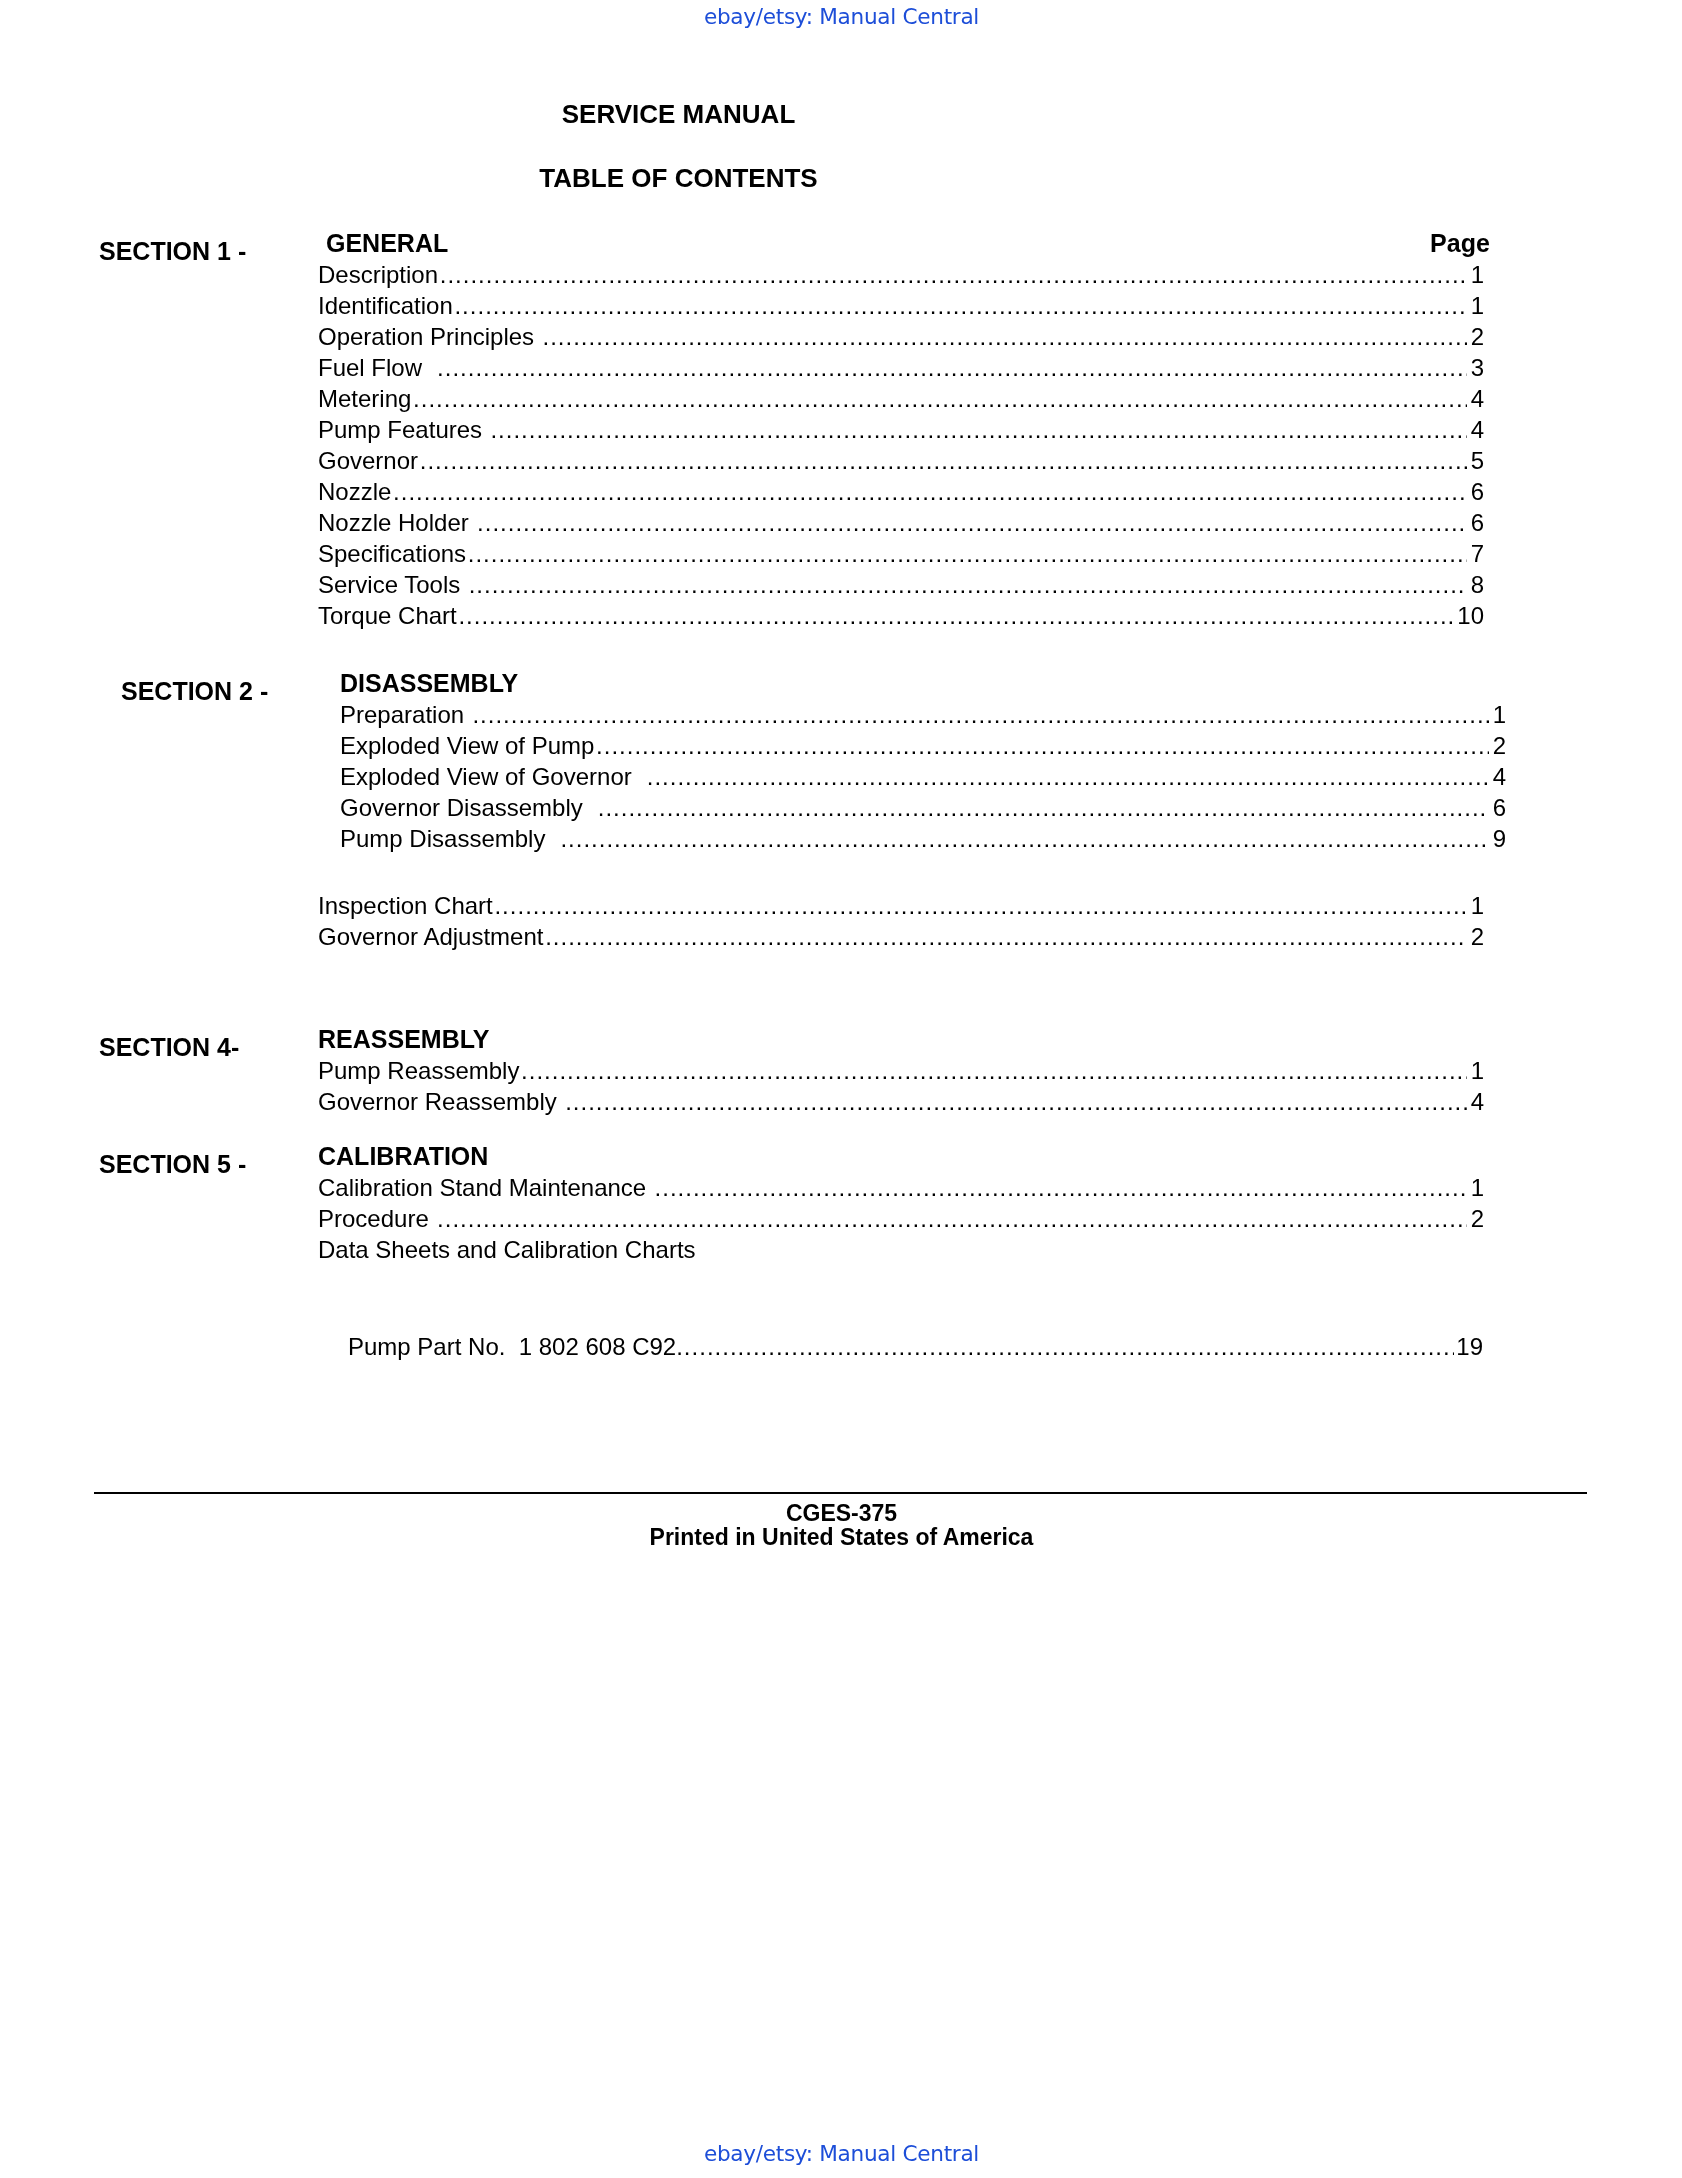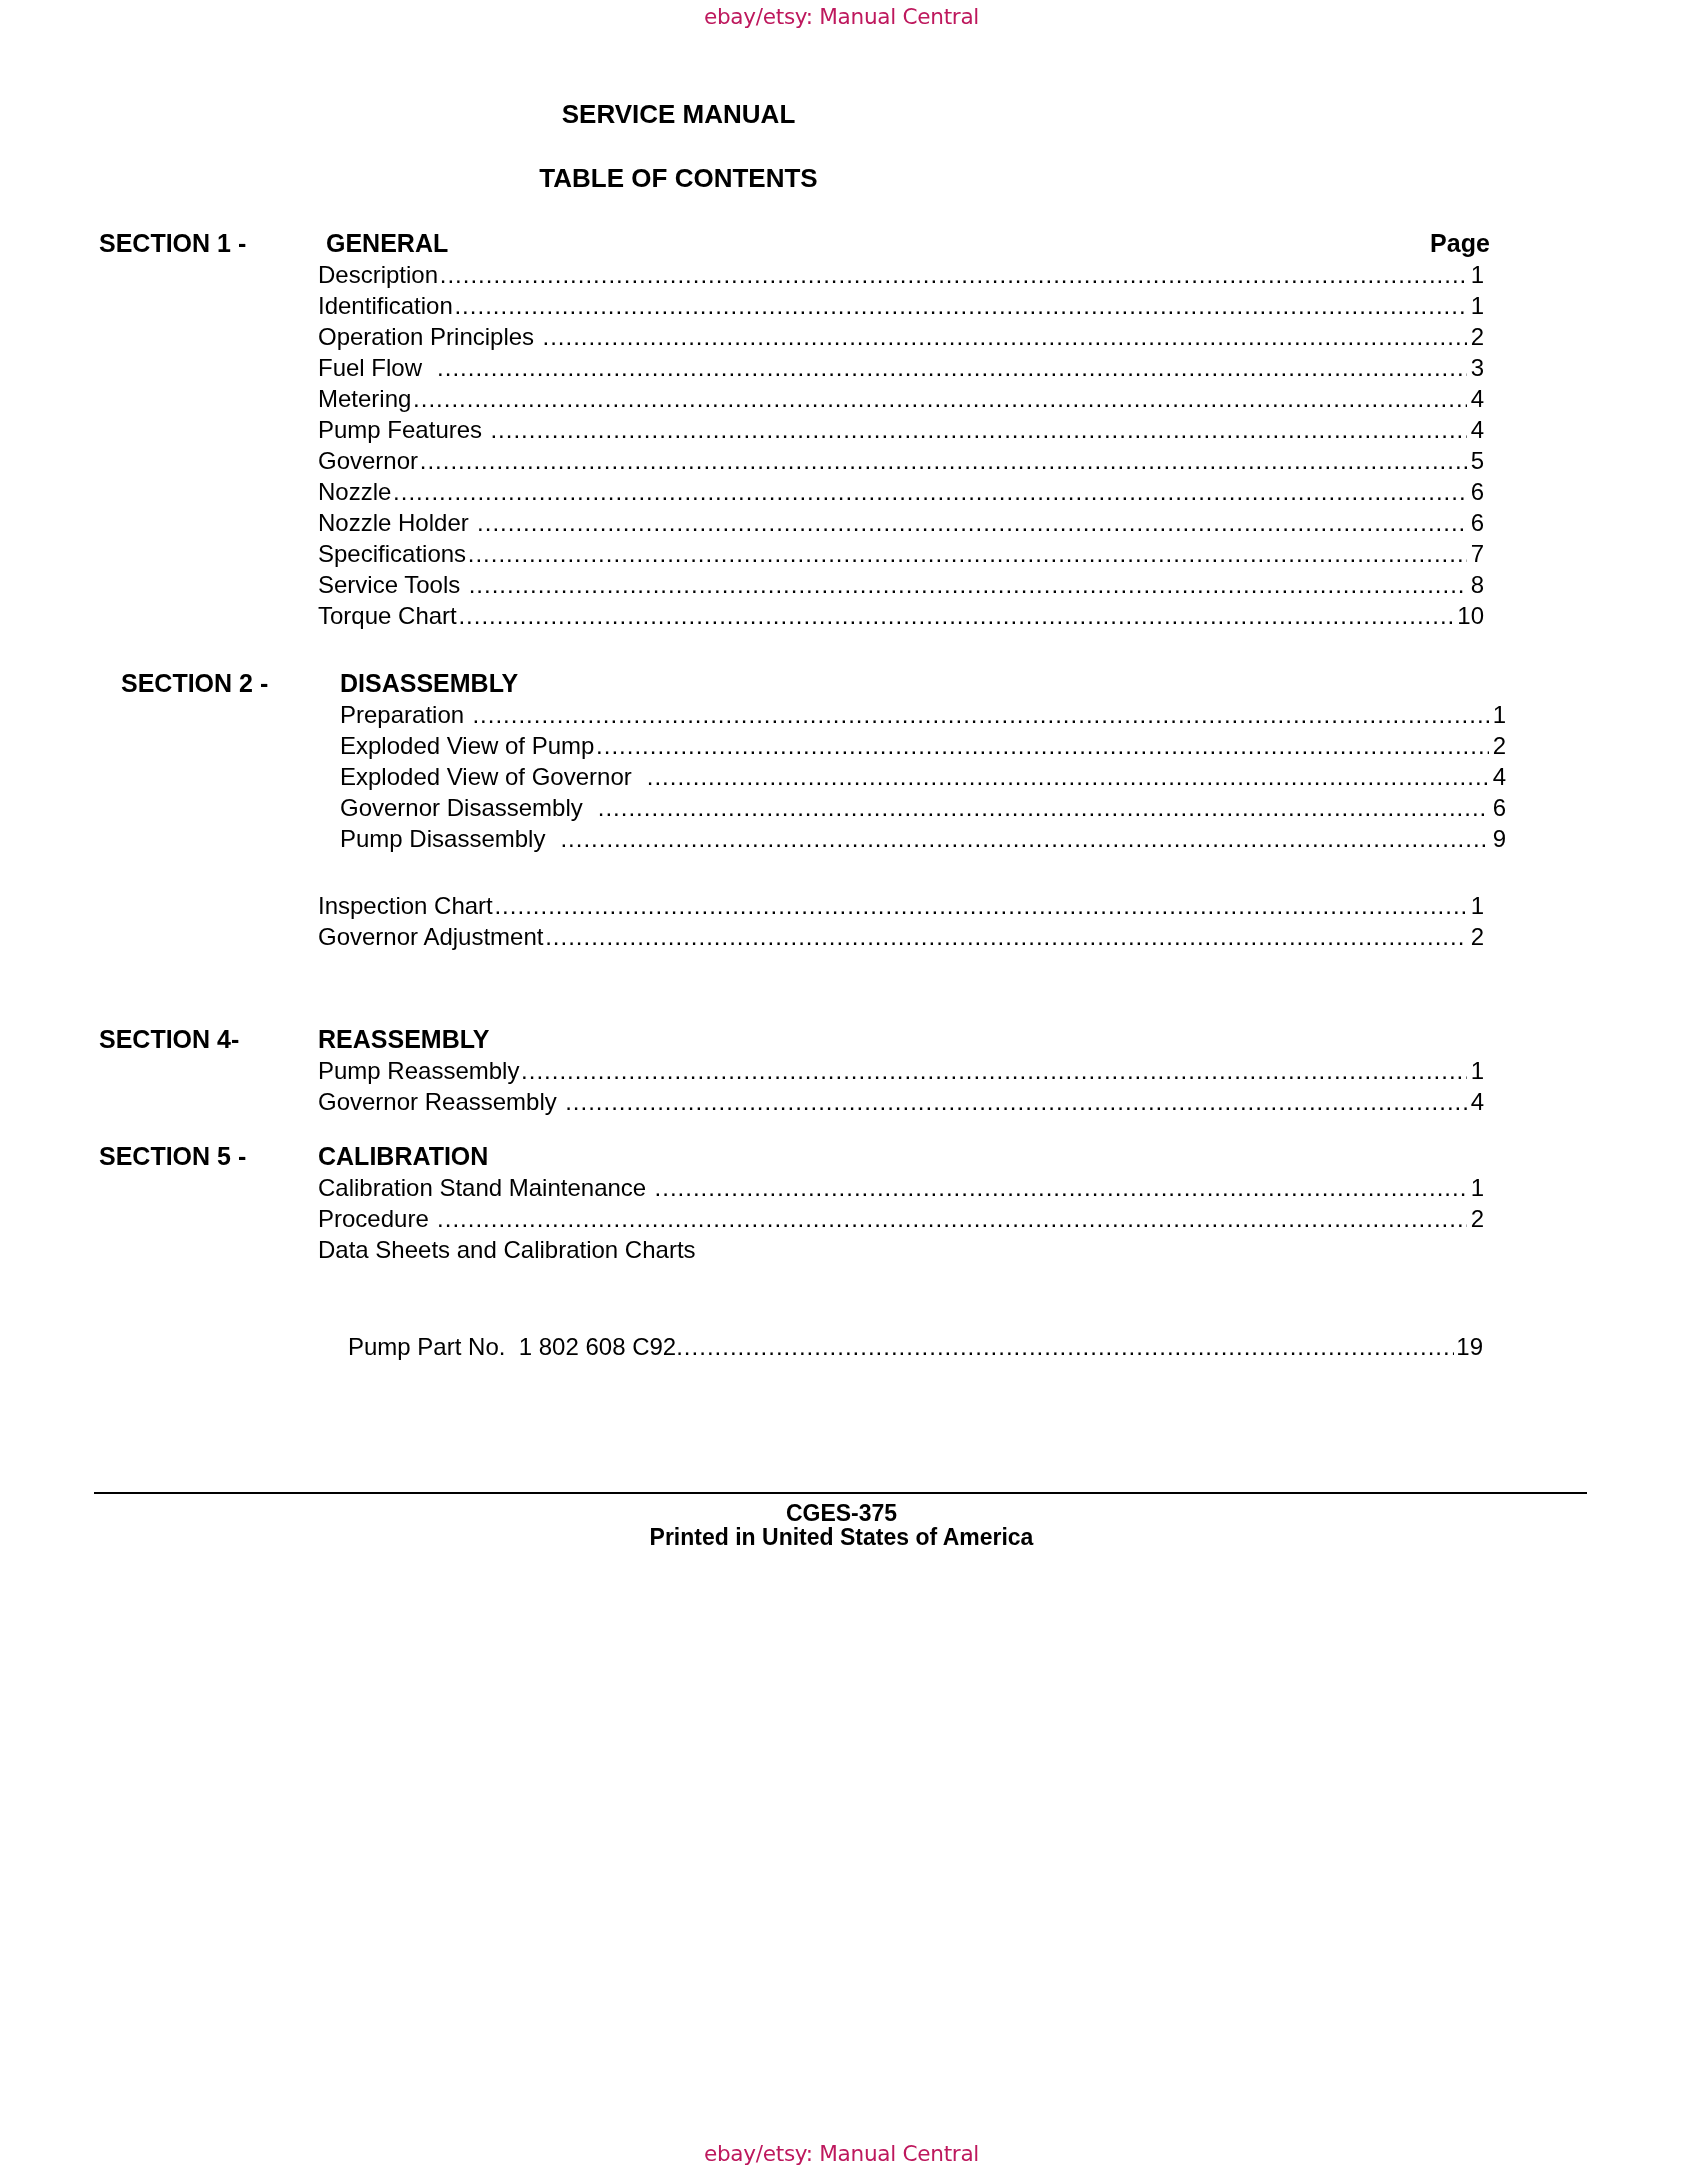--- a/index.html
+++ b/index.html
@@ -1,26 +1,26 @@
 <!DOCTYPE html>
 <html style="font-size:14px"><head>
 <meta charset="utf-8">
 <style>
   html, body { margin: 0; padding: 0; background: #ffffff; }
   body { width: 1683px; height: 2178px; position: relative; overflow: hidden; color: #000; font-family: "Liberation Sans", sans-serif; }
-  .wm { position: absolute; left: 0; width: 1683px; text-align: center; font-family: "DejaVu Sans", sans-serif; font-size: 21.6px; line-height: 26px; color: #be185d; letter-spacing: -0.3px; }
+  .wm { position: absolute; left: 0; width: 1683px; text-align: center; font-family: "DejaVu Sans", sans-serif; font-size: 21.6px; line-height: 26px; color: #1d4ed8; letter-spacing: -0.3px; }
   .wm.top { top: 3.5px; }
   .wm.bottom { top: 2141px; }
   .title { position: absolute; left: 0; width: 1357px; text-align: center; font-weight: bold; font-size: 26px; line-height: 31px; }
   .title.t1 { top: 99px; }
   .title.t2 { top: 163px; }
 
   .section { position: absolute; left: 0; width: 1683px; }
   .sec-head { position: relative; height: 31px; line-height: 31px; font-weight: bold; font-size: 25px; }
-  .sec-label { position: absolute; left: 99px; top: 0; white-space: nowrap; }
+  .sec-label { position: absolute; left: 99px; top: 8px; white-space: nowrap; }
   .sec-title { position: absolute; left: 318px; top: 0; white-space: nowrap; }
   .sec-title.indent { left: 326px; }
   .page-head { position: absolute; left: 1427px; width: 66px; text-align: center; top: 0; }
 
   .item { position: relative; height: 31px; line-height: 31px; font-size: 24px; margin-left: 318px; width: 1166px; display: flex; align-items: baseline; }
   .item .lbl { white-space: pre; flex: 0 0 auto; background: #fff; padding-right: 1.7px; }
   .item .dots { flex: 1 1 auto; overflow: hidden; white-space: nowrap; letter-spacing: 1px; color: #000; }
   .item .pg { flex: 0 0 auto; padding-left: 2.6px; text-align: right; min-width: 14px; }
   .item.nodots .dots { visibility: hidden; }
 

